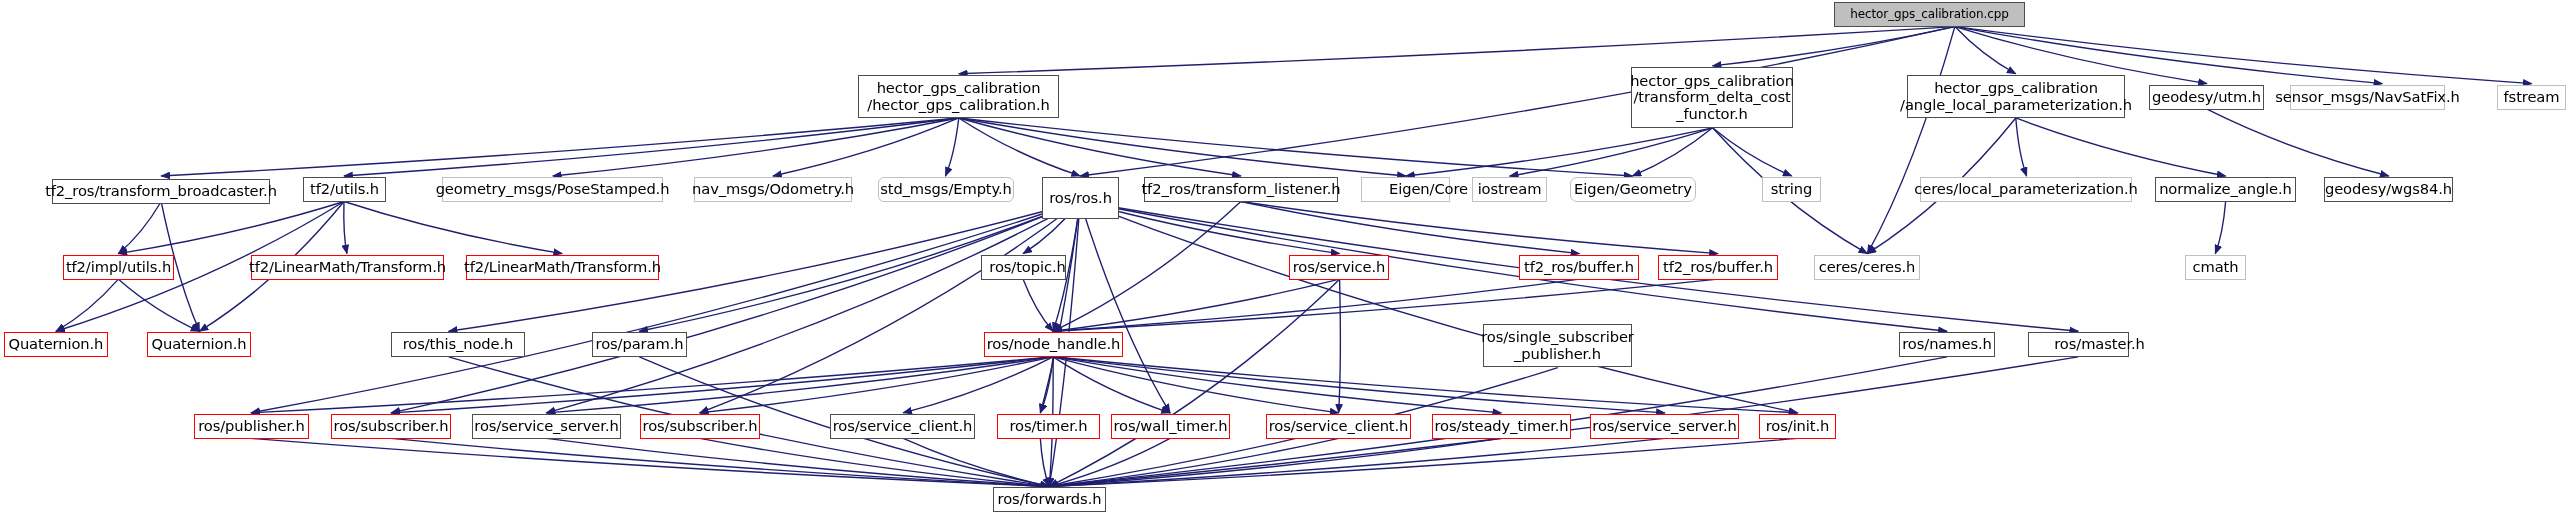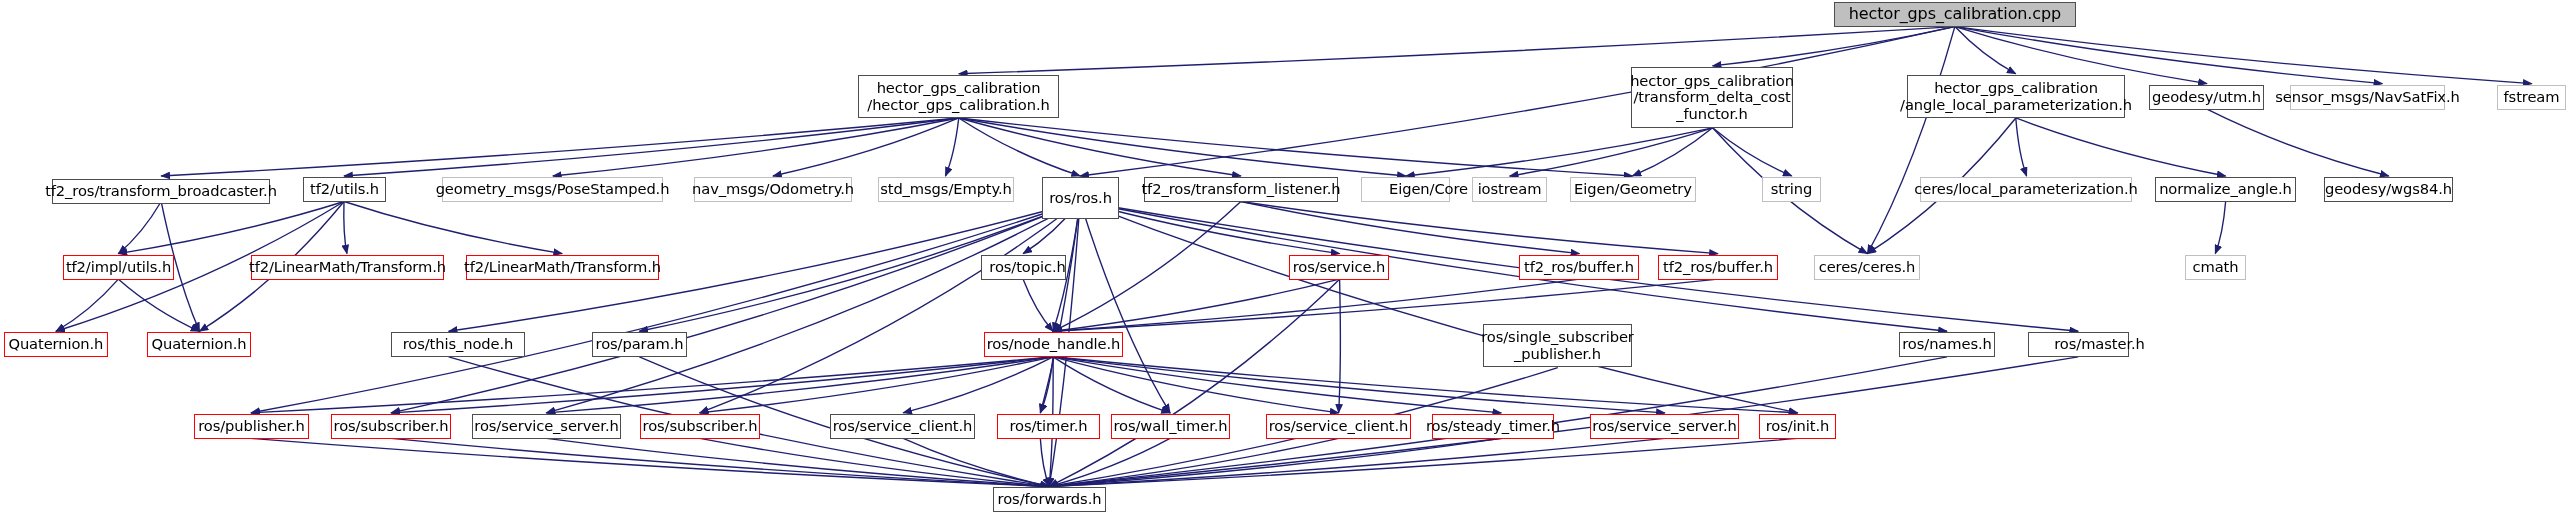--- a/index.html
+++ b/index.html
@@ -109,41 +109,41 @@
         <path d="M919,446 Q986.5675,476.38 1067.5,495" marker-end="url(#arrow)"></path>
         <path d="M1058.5,446 Q1060.5,476.38 1067.5,495" marker-end="url(#arrow)"></path>
         <path d="M1190.5,446 Q1134.535,476.38 1067.5,495" marker-end="url(#arrow)"></path>
         <path d="M1362,446 Q1228.0025,476.38 1067.5,495" marker-end="url(#arrow)"></path>
         <path d="M1527.5,446 Q1318.2,476.38 1067.5,495" marker-end="url(#arrow)"></path>
         <path d="M1694,446 Q1403.25,476.38 1067.5,495" marker-end="url(#arrow)"></path>
         <path d="M1829,446 Q1470.75,476.38 1067.5,495" marker-end="url(#arrow)"></path>
       </g>
   </svg>
   <div id="node-layer">
-      <div class="node root" style="left: 1834px; top: 2px; width: 242px; height: 24.6px; font-size: 16px;">hector_gps_calibration.cpp</div>
+      <div class="node root" style="left: 1834px; top: 2px; width: 191px; height: 24.6px; font-size: 12px;">hector_gps_calibration.cpp</div>
       <div class="node grey" style="left: 858px; top: 75px; width: 201px; height: 43px; font-size: 14.7px;">hector_gps_calibration
 /hector_gps_calibration.h</div>
       <div class="node grey" style="left: 1631px; top: 67px; width: 162px; height: 61px; font-size: 14.7px;">hector_gps_calibration
 /transform_delta_cost
 _functor.h</div>
       <div class="node grey" style="left: 1907px; top: 75px; width: 218px; height: 43px; font-size: 14.7px;">hector_gps_calibration
 /angle_local_parameterization.h</div>
       <div class="node grey" style="left: 2149px; top: 85px; width: 115px; height: 24.6px; font-size: 14.7px;">geodesy/utm.h</div>
       <div class="node plain" style="left: 2290px; top: 85px; width: 155px; height: 24.6px; font-size: 14.7px;">sensor_msgs/NavSatFix.h</div>
       <div class="node plain" style="left: 2497px; top: 85px; width: 69px; height: 24.6px; font-size: 14.7px;">fstream</div>
       <div class="node grey" style="left: 52px; top: 179px; width: 218px; height: 24.6px; font-size: 14.7px;">tf2_ros/transform_broadcaster.h</div>
       <div class="node grey" style="left: 303px; top: 177px; width: 83px; height: 24.6px; font-size: 14.7px;">tf2/utils.h</div>
       <div class="node plain" style="left: 442px; top: 177px; width: 221px; height: 24.6px; font-size: 14.7px;">geometry_msgs/PoseStamped.h</div>
       <div class="node plain" style="left: 694px; top: 177px; width: 158px; height: 24.6px; font-size: 14.7px;">nav_msgs/Odometry.h</div>
-      <div class="node plain" style="left: 878px; top: 177px; width: 136px; height: 24.6px; font-size: 14.7px;">std_msgs/Empty.h</div>
+      <div class="node plain" style="left: 878px; top: 177px; width: 136px; height: 24.6px; font-size: 14.7px; border-radius: 6px;">std_msgs/Empty.h</div>
       <div class="node grey" style="left: 1042px; top: 177px; width: 77px; height: 42px; font-size: 14.7px;">ros/ros.h</div>
       <div class="node grey" style="left: 1144px; top: 177px; width: 194px; height: 24.6px; font-size: 14.7px;">tf2_ros/transform_listener.h</div>
       <div class="node plain" style="left: 1361px; top: 177px; width: 89px; height: 24.6px; font-size: 14.7px; padding-left: 46px;">Eigen/Core</div>
       <div class="node plain" style="left: 1472px; top: 177px; width: 75px; height: 24.6px; font-size: 14.7px;">iostream</div>
-      <div class="node plain" style="left: 1570px; top: 177px; width: 126px; height: 24.6px; font-size: 14.7px;">Eigen/Geometry</div>
+      <div class="node plain" style="left: 1570px; top: 177px; width: 126px; height: 24.6px; font-size: 14.7px; border-radius: 7px;">Eigen/Geometry</div>
       <div class="node plain" style="left: 1762px; top: 177px; width: 59px; height: 24.6px; font-size: 14.7px;">string</div>
       <div class="node plain" style="left: 1920px; top: 177px; width: 212px; height: 24.6px; font-size: 14.7px;">ceres/local_parameterization.h</div>
       <div class="node grey" style="left: 2155px; top: 177px; width: 141px; height: 24.6px; font-size: 14.7px;">normalize_angle.h</div>
       <div class="node grey" style="left: 2324px; top: 177px; width: 129px; height: 24.6px; font-size: 14.7px;">geodesy/wgs84.h</div>
       <div class="node red" style="left: 63px; top: 255px; width: 111px; height: 24.6px; font-size: 14.7px;">tf2/impl/utils.h</div>
       <div class="node red" style="left: 251px; top: 255px; width: 193px; height: 24.6px; font-size: 14.7px;">tf2/LinearMath/Transform.h</div>
       <div class="node red" style="left: 466px; top: 255px; width: 193px; height: 24.6px; font-size: 14.7px;">tf2/LinearMath/Transform.h</div>
       <div class="node grey" style="left: 981px; top: 255px; width: 85px; height: 24.6px; font-size: 14.7px; padding-left: 8px;">ros/topic.h</div>
       <div class="node red" style="left: 1289px; top: 255px; width: 100px; height: 24.6px; font-size: 14.7px;">ros/service.h</div>
       <div class="node red" style="left: 1519px; top: 255px; width: 120px; height: 24.6px; font-size: 14.7px;">tf2_ros/buffer.h</div>
@@ -160,19 +160,19 @@
       <div class="node grey" style="left: 1899px; top: 332px; width: 96px; height: 24.6px; font-size: 14.7px;">ros/names.h</div>
       <div class="node grey" style="left: 2028px; top: 332px; width: 101px; height: 24.6px; font-size: 14.7px; padding-left: 42px;">ros/master.h</div>
       <div class="node red" style="left: 194px; top: 414px; width: 115px; height: 24.6px; font-size: 14.7px;">ros/publisher.h</div>
       <div class="node red" style="left: 331px; top: 414px; width: 120px; height: 24.6px; font-size: 14.7px;">ros/subscriber.h</div>
       <div class="node grey" style="left: 472px; top: 414px; width: 149px; height: 24.6px; font-size: 14.7px;">ros/service_server.h</div>
       <div class="node red" style="left: 640px; top: 414px; width: 120px; height: 24.6px; font-size: 14.7px;">ros/subscriber.h</div>
       <div class="node grey" style="left: 830px; top: 414px; width: 145px; height: 24.6px; font-size: 14.7px;">ros/service_client.h</div>
       <div class="node red" style="left: 997px; top: 414px; width: 103px; height: 24.6px; font-size: 14.7px;">ros/timer.h</div>
       <div class="node red" style="left: 1111px; top: 414px; width: 119px; height: 24.6px; font-size: 14.7px;">ros/wall_timer.h</div>
       <div class="node red" style="left: 1266px; top: 414px; width: 145px; height: 24.6px; font-size: 14.7px;">ros/service_client.h</div>
-      <div class="node red" style="left: 1432px; top: 414px; width: 122px; height: 24.6px; font-size: 14.7px;">ros/steady_timer.h</div>
+      <div class="node red" style="left: 1432px; top: 414px; width: 139px; height: 24.6px; font-size: 14.7px;">ros/steady_timer.h</div>
       <div class="node red" style="left: 1590px; top: 414px; width: 149px; height: 24.6px; font-size: 14.7px;">ros/service_server.h</div>
       <div class="node red" style="left: 1759px; top: 414px; width: 77px; height: 24.6px; font-size: 14.7px;">ros/init.h</div>
       <div class="node grey" style="left: 993px; top: 487px; width: 113px; height: 24.6px; font-size: 14.7px;">ros/forwards.h</div>
     </div>
 </div>
 
 
 </body></html>

